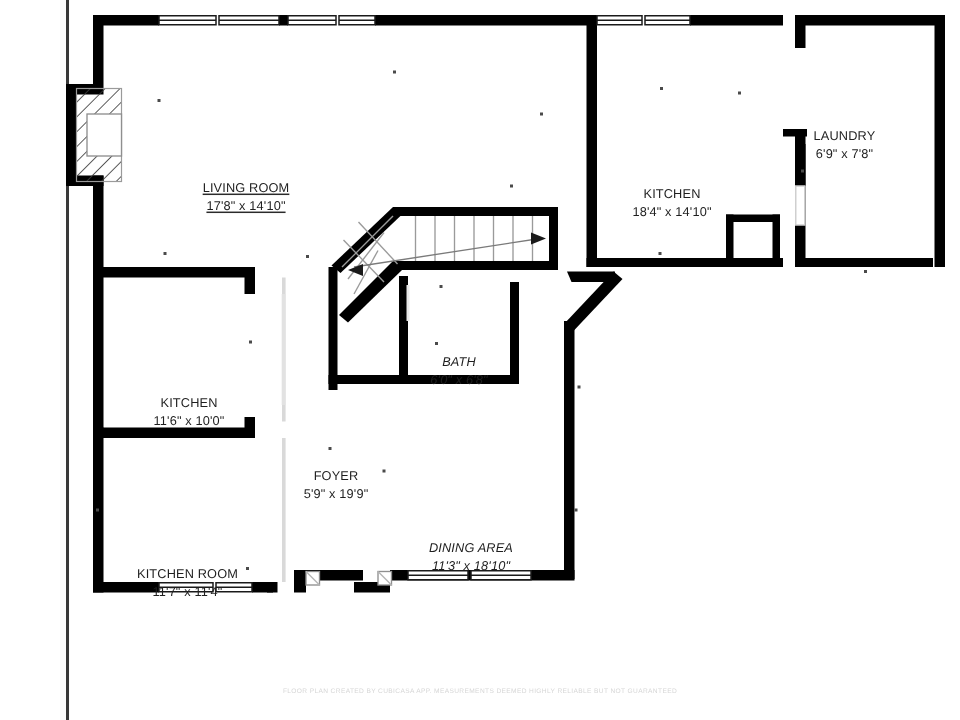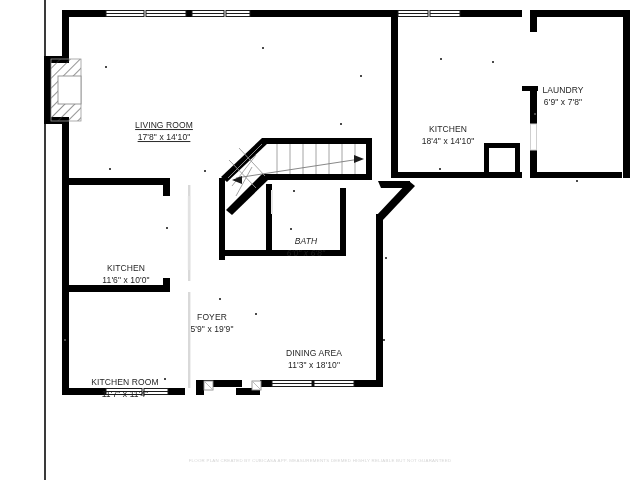--- a/index.html
+++ b/index.html
@@ -284,26 +284,26 @@
   <div class="room-label" style="left:126px; top:243px;">
     <span class="room-name">KITCHEN</span>
     <span class="room-dims">11'6" x 10'0"</span>
   </div>
 
   <div class="room-label" style="left:306px; top:216px;font-style:italic;">
     <span class="room-name">BATH</span>
     <span class="room-dims">6'0" x 6'8"</span>
   </div>
 
-  <div class="room-label" style="left:212px; top:292px;">
+  <div class="room-label" style="left:224px; top:292px;">
     <span class="room-name">FOYER</span>
     <span class="room-dims">5'9" x 19'9"</span>
   </div>
 
-  <div class="room-label" style="left:314px; top:328px;">
+  <div class="room-label" style="left:314px; top:340px;font-style:italic;">
     <span class="room-name">DINING AREA</span>
     <span class="room-dims">11'3" x 18'10"</span>
   </div>
 
   <div class="room-label" style="left:125px; top:357px;">
     <span class="room-name">KITCHEN ROOM</span>
     <span class="room-dims">11'7" x 11'4"</span>
   </div>
 
   <div id="disclaimer">FLOOR PLAN CREATED BY CUBICASA APP. MEASUREMENTS DEEMED HIGHLY RELIABLE BUT NOT GUARANTEED</div>

